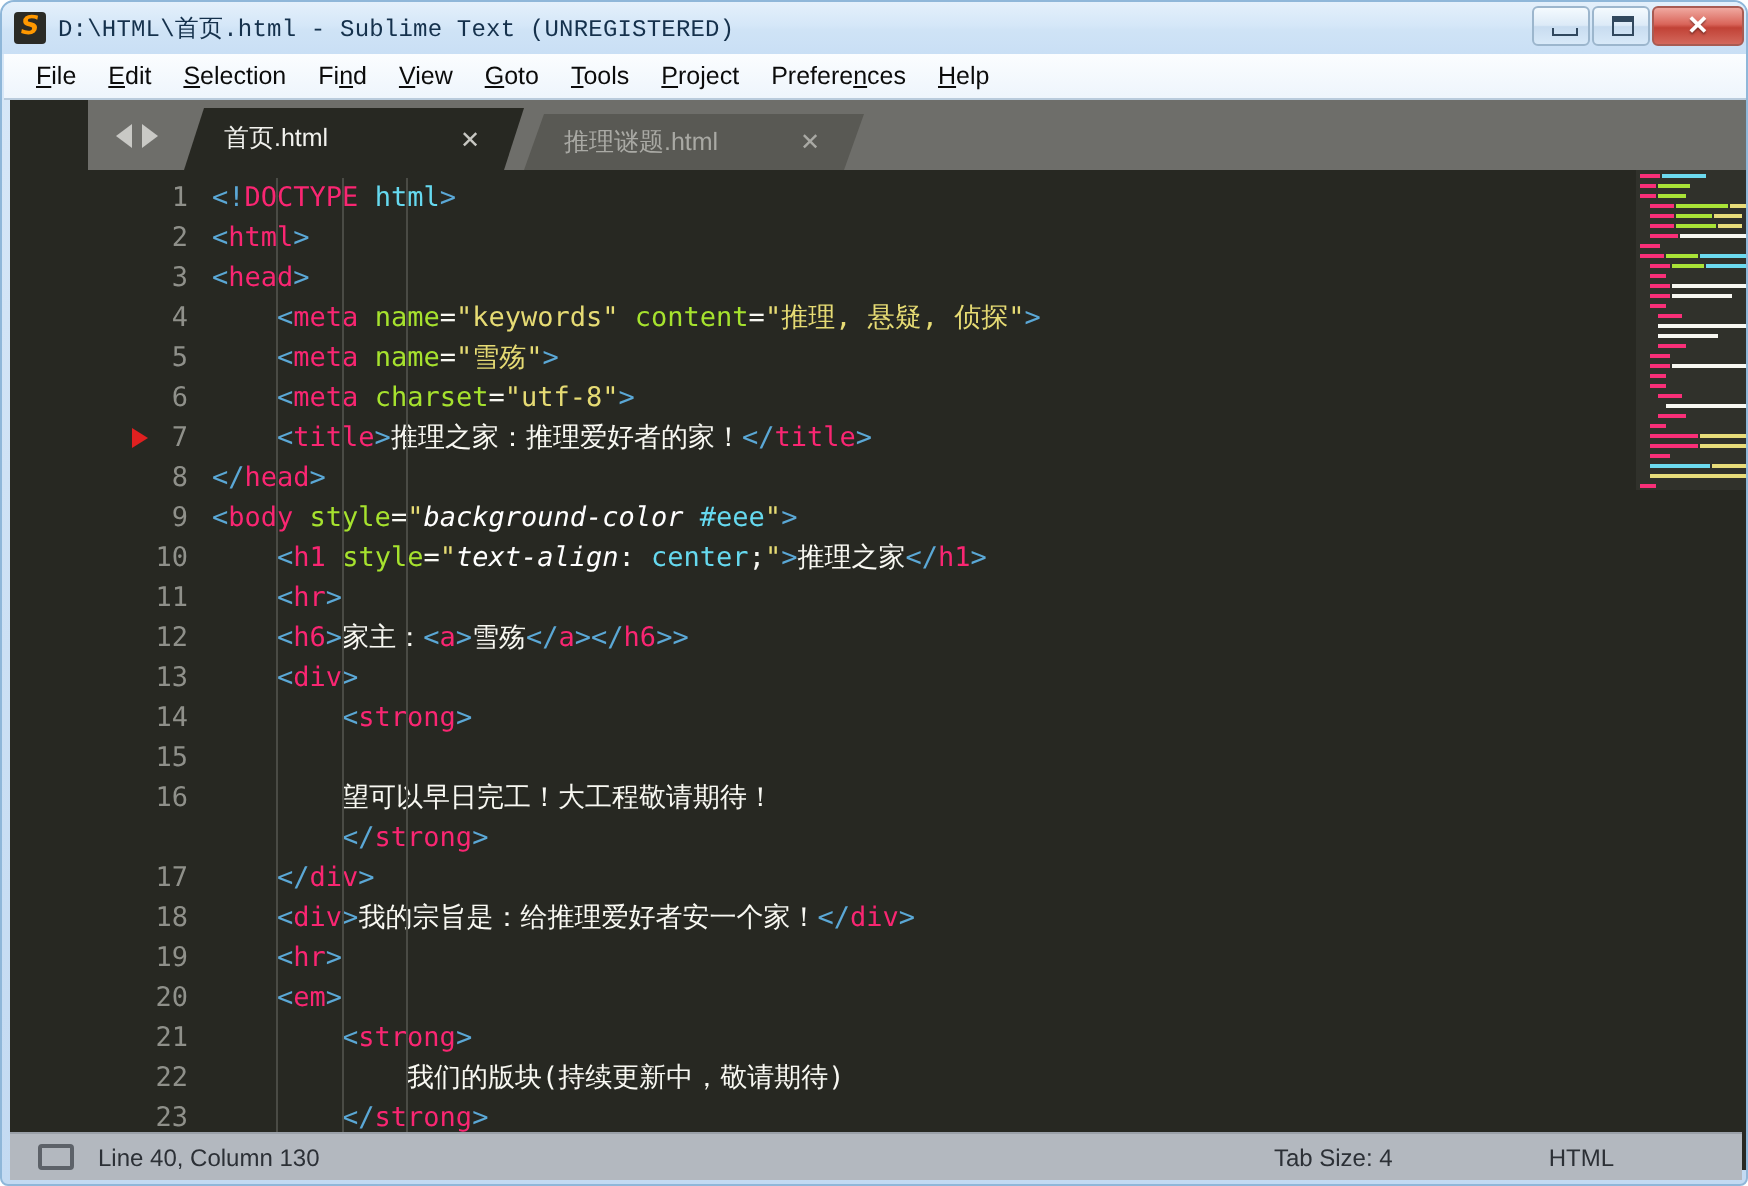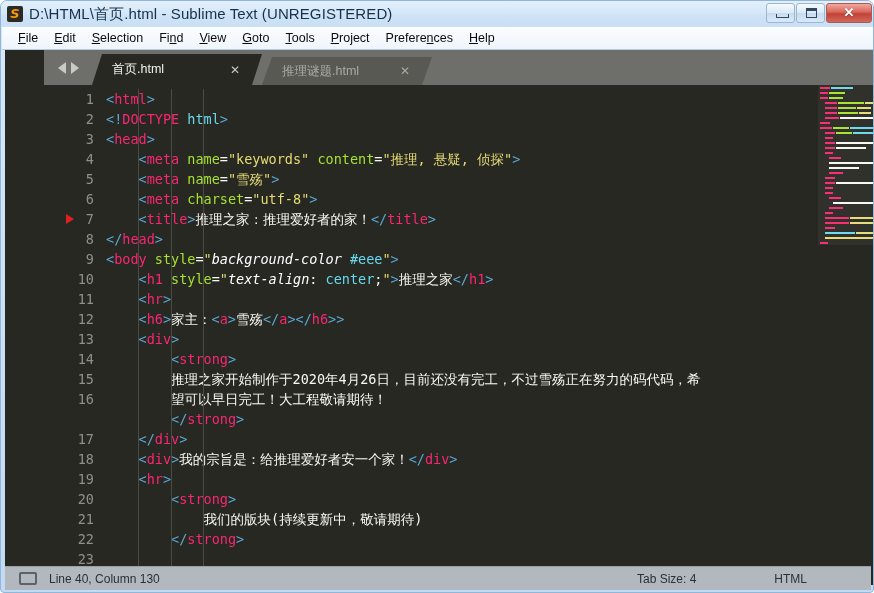--- a/index.html
+++ b/index.html
@@ -53,25 +53,25 @@
     left: 0; right: 0; top: -1px;
     text-align: center;
     font-family: "DejaVu Sans", sans-serif;
     font-weight: bold;
     font-size: 13px;
     font-style: italic;
     color: #ff9800;
     line-height: 17px;
   }
   .title-text {
-    font-size: 15px;
+    font-size: 12px;
     color: #15314c;
     white-space: nowrap;
     letter-spacing: 0.1px;
-    font-family: Liberation Sans, sans-serif;
+    font-family: Liberation Mono, monospace;
   }
   .win-buttons {
     position: absolute;
     right: 3px; top: 1px;
     display: flex;
     align-items: center;
     height: 21px;
   }
   .win-btn {
     width: 29px;
@@ -468,40 +468,41 @@
           <div class="ln">17</div>
           <div class="ln">18</div>
           <div class="ln">19</div>
           <div class="ln">20</div>
           <div class="ln">21</div>
           <div class="ln">22</div>
           <div class="ln">23</div>
           <div class="ln">24</div>
         </div>
       <div class="code" id="code">
+          <div class="cl"><span></span><span class="t-brk">&lt;!</span><span class="t-tag">DOCTYPE</span><span class="t-txt"> </span><span class="t-val">html</span><span class="t-brk">&gt;</span></div>
           <div class="cl"><span></span><span class="t-brk">&lt;</span><span class="t-tag">html</span><span class="t-brk">&gt;</span></div>
-          <div class="cl"><span></span><span class="t-brk">&lt;!</span><span class="t-tag">DOCTYPE</span><span class="t-txt"> </span><span class="t-val">html</span><span class="t-brk">&gt;</span></div>
           <div class="cl"><span></span><span class="t-brk">&lt;</span><span class="t-tag">head</span><span class="t-brk">&gt;</span></div>
           <div class="cl"><span>    </span><span class="t-brk">&lt;</span><span class="t-tag">meta</span><span class="t-txt"> </span><span class="t-attr">name</span><span class="t-op">=</span><span class="t-str">"keywords"</span><span class="t-txt"> </span><span class="t-attr">content</span><span class="t-op">=</span><span class="t-str">"推理, 悬疑, 侦探"</span><span class="t-brk">&gt;</span></div>
           <div class="cl"><span>    </span><span class="t-brk">&lt;</span><span class="t-tag">meta</span><span class="t-txt"> </span><span class="t-attr">name</span><span class="t-op">=</span><span class="t-str">"雪殇"</span><span class="t-brk">&gt;</span></div>
           <div class="cl"><span>    </span><span class="t-brk">&lt;</span><span class="t-tag">meta</span><span class="t-txt"> </span><span class="t-attr">charset</span><span class="t-op">=</span><span class="t-str">"utf-8"</span><span class="t-brk">&gt;</span></div>
           <div class="cl"><span>    </span><span class="t-brk">&lt;</span><span class="t-tag">title</span><span class="t-brk">&gt;</span><span class="t-txt">推理之家：推理爱好者的家！</span><span class="t-brk">&lt;/</span><span class="t-tag">title</span><span class="t-brk">&gt;</span></div>
           <div class="cl"><span></span><span class="t-brk">&lt;/</span><span class="t-tag">head</span><span class="t-brk">&gt;</span></div>
           <div class="cl"><span></span><span class="t-brk">&lt;</span><span class="t-tag">body</span><span class="t-txt"> </span><span class="t-attr">style</span><span class="t-op">=</span><span class="t-str">"</span><span class="t-css">background-color</span><span class="t-txt"> </span><span class="t-val">#eee</span><span class="t-str">"</span><span class="t-brk">&gt;</span></div>
           <div class="cl"><span>    </span><span class="t-brk">&lt;</span><span class="t-tag">h1</span><span class="t-txt"> </span><span class="t-attr">style</span><span class="t-op">=</span><span class="t-str">"</span><span class="t-css">text-align</span><span class="t-op">: </span><span class="t-val">center</span><span class="t-op">;</span><span class="t-str">"</span><span class="t-brk">&gt;</span><span class="t-txt">推理之家</span><span class="t-brk">&lt;/</span><span class="t-tag">h1</span><span class="t-brk">&gt;</span></div>
           <div class="cl"><span>    </span><span class="t-brk">&lt;</span><span class="t-tag">hr</span><span class="t-brk">&gt;</span></div>
           <div class="cl"><span>    </span><span class="t-brk">&lt;</span><span class="t-tag">h6</span><span class="t-brk">&gt;</span><span class="t-txt">家主：</span><span class="t-brk">&lt;</span><span class="t-tag">a</span><span class="t-brk">&gt;</span><span class="t-txt">雪殇</span><span class="t-brk">&lt;/</span><span class="t-tag">a</span><span class="t-brk">&gt;</span><span class="t-brk">&lt;/</span><span class="t-tag">h6</span><span class="t-brk">&gt;&gt;</span></div>
           <div class="cl"><span>    </span><span class="t-brk">&lt;</span><span class="t-tag">div</span><span class="t-brk">&gt;</span></div>
           <div class="cl"><span>        </span><span class="t-brk">&lt;</span><span class="t-tag">strong</span><span class="t-brk">&gt;</span></div>
-          <div class="cl"><span>        </span><span class="t-txt">推理之家开始制作于2020年4月26日，目前还没有完工，不过雪殇正在努力的码代码，希</span></div>
+          <div class="cl"><span>        </span></div>
           <div class="cl"><span>        </span><span class="t-txt">望可以早日完工！大工程敬请期待！</span></div>
           <div class="cl"><span>        </span><span class="t-brk">&lt;/</span><span class="t-tag">strong</span><span class="t-brk">&gt;</span></div>
           <div class="cl"><span>    </span><span class="t-brk">&lt;/</span><span class="t-tag">div</span><span class="t-brk">&gt;</span></div>
           <div class="cl"><span>    </span><span class="t-brk">&lt;</span><span class="t-tag">div</span><span class="t-brk">&gt;</span><span class="t-txt">我的宗旨是：给推理爱好者安一个家！</span><span class="t-brk">&lt;/</span><span class="t-tag">div</span><span class="t-brk">&gt;</span></div>
           <div class="cl"><span>    </span><span class="t-brk">&lt;</span><span class="t-tag">hr</span><span class="t-brk">&gt;</span></div>
+          <div class="cl"><span>    </span><span class="t-brk">&lt;</span><span class="t-tag">em</span><span class="t-brk">&gt;</span></div>
           <div class="cl"><span>        </span><span class="t-brk">&lt;</span><span class="t-tag">strong</span><span class="t-brk">&gt;</span></div>
           <div class="cl"><span>            </span><span class="t-txt">我们的版块(持续更新中，敬请期待)</span></div>
           <div class="cl"><span>        </span><span class="t-brk">&lt;/</span><span class="t-tag">strong</span><span class="t-brk">&gt;</span></div>
           <div class="ind-guide" style="left: 32.48px; height: 500px;"></div>
           <div class="ind-guide" style="left: 64.96px; height: 500px;"></div>
           <div class="ind-guide" style="left: 97.44px; height: 500px;"></div>
         </div>
       <div class="minimap" id="minimap">
         <div class="mm-viewport"></div>
       <div class="mm-line">

